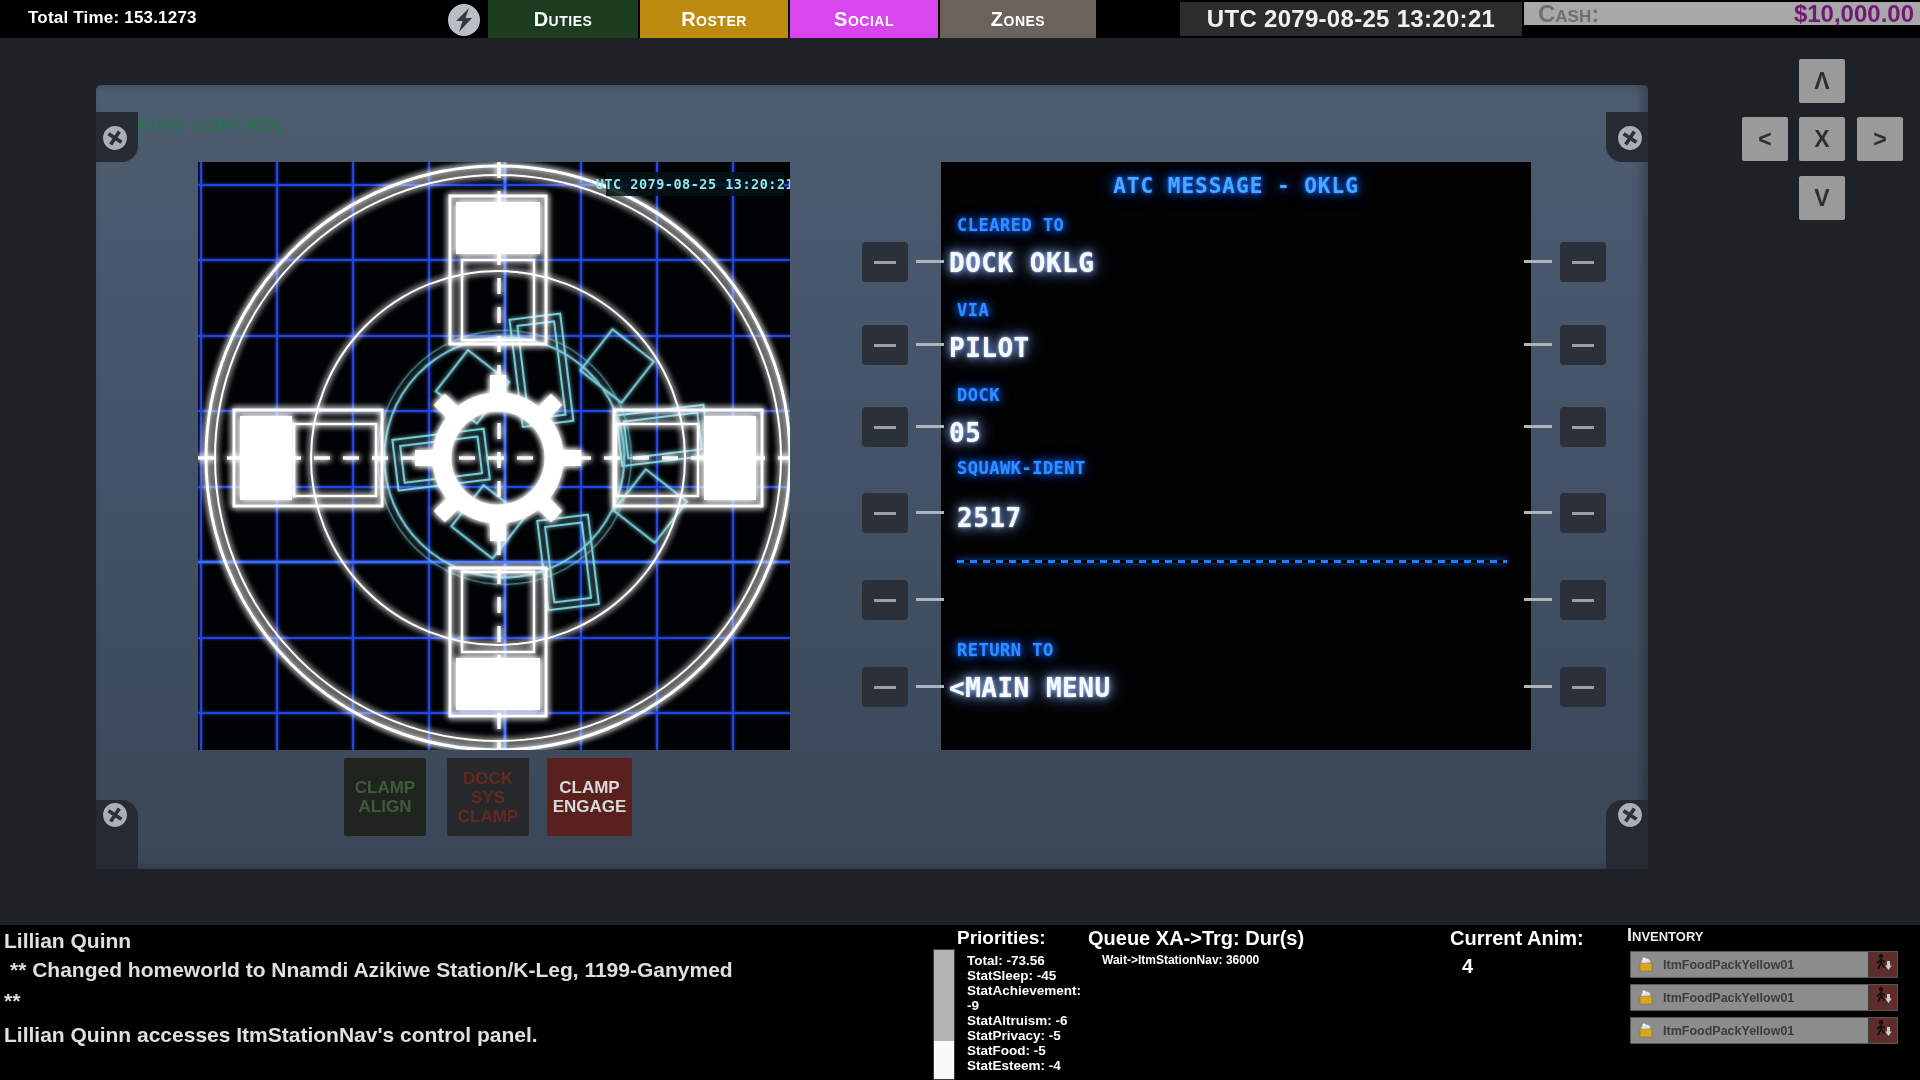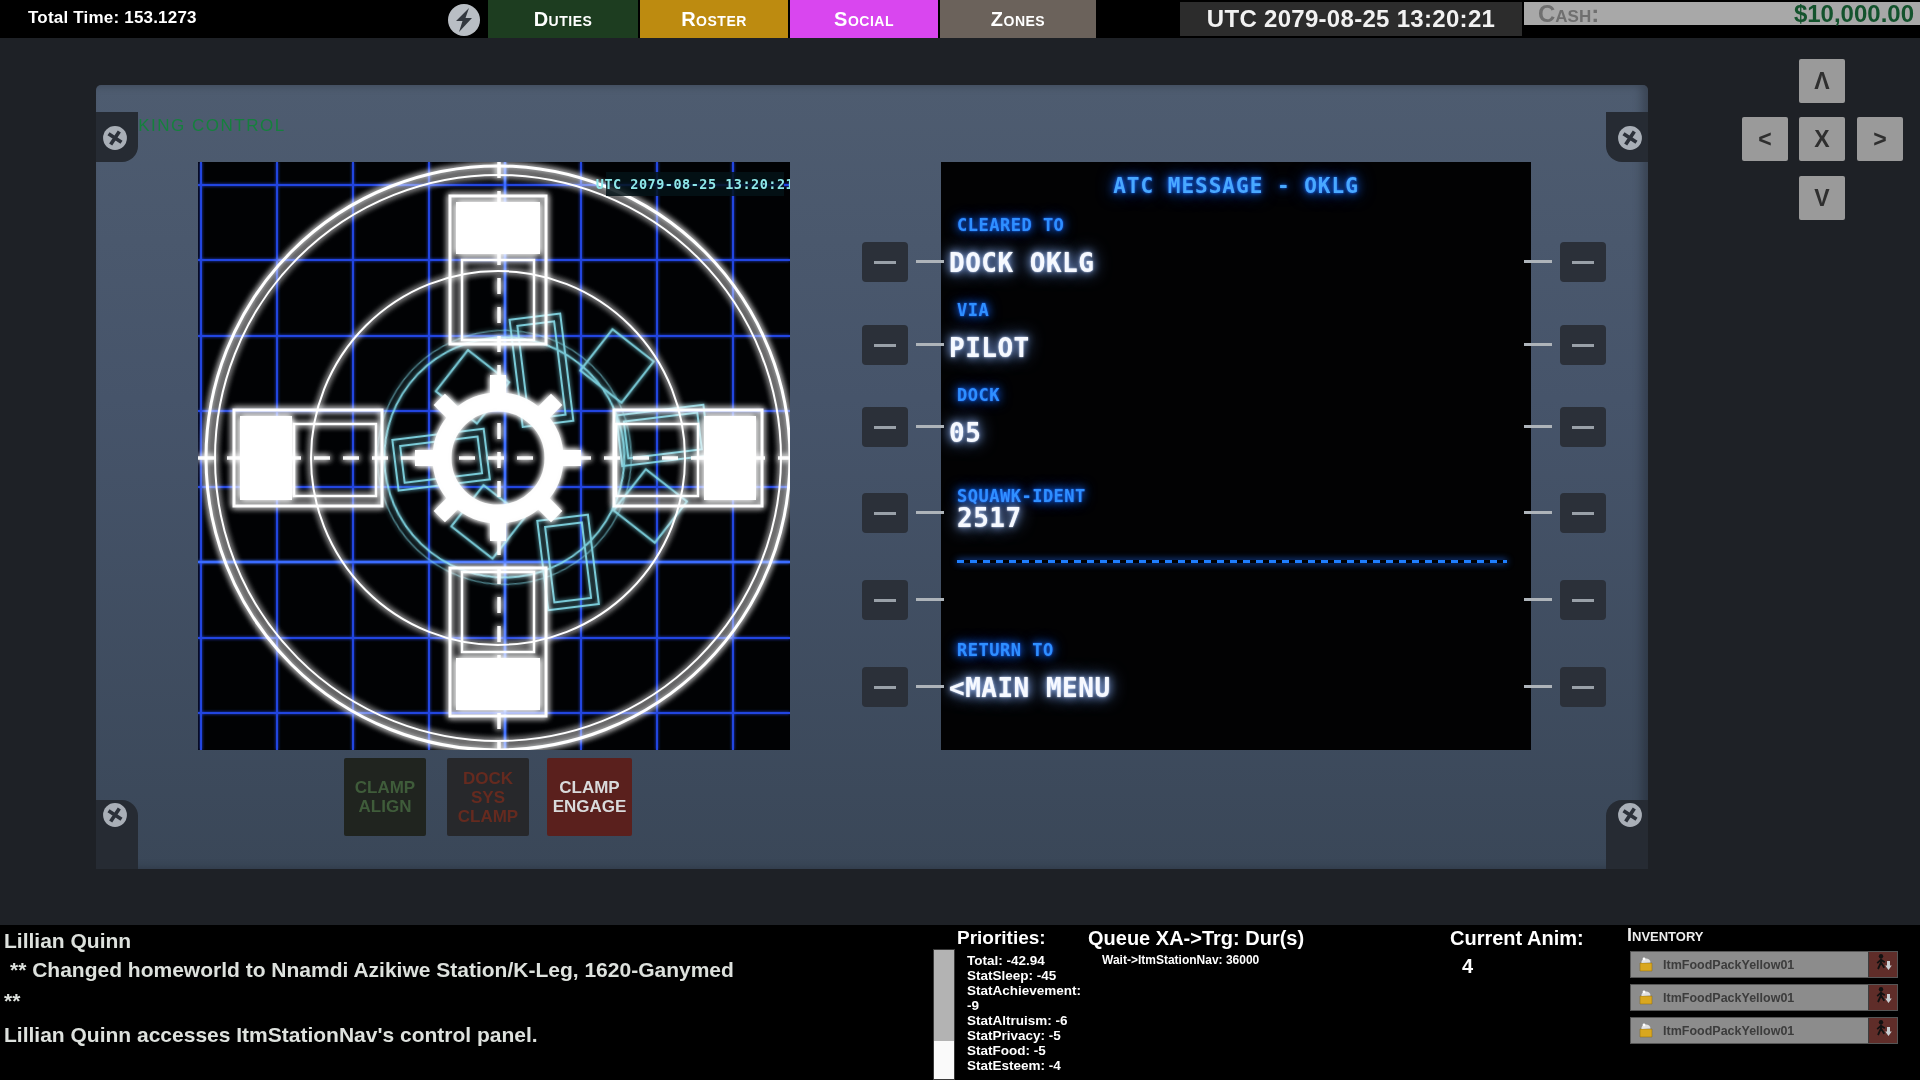--- a/index.html
+++ b/index.html
@@ -17,21 +17,21 @@
   #tab-duties { left:488px; width:150px; background:#1d3d20; }
   #tab-roster { left:640px; width:148px; background:#bd8b10; }
   #tab-social { left:790px; width:148px; background:#d946ef; }
   #tab-zones  { left:940px; width:156px; background:#6b625b; }
   #utc-clock { left:1180px; top:2px; width:342px; height:34px; background:#2c2c2c;
                color:#f2f2f2; font-size:24px; font-weight:bold; display:flex;
                align-items:center; justify-content:center; letter-spacing:.3px; }
   #cash-panel { left:1524px; top:2px; width:396px; height:23px; background:#a8a8a8;
                 display:flex; align-items:center; }
   #cash-label { margin-left:14px; color:#6f6f6f; font-size:24px; font-weight:bold; font-variant:small-caps; }
-  #cash-value { margin-left:auto; margin-right:6px; color:#14532d; font-size:24px; font-weight:bold; }
+  #cash-value { margin-left:auto; margin-right:6px; color:#701a75; font-size:24px; font-weight:bold; }
 
   
   #mid-bg { left:0; top:38px; width:1920px; height:887px; background:#1e2126; }
   #dock-panel { left:96px; top:85px; width:1552px; height:784px; border-radius:5px;
                 background:linear-gradient(180deg,#4e5c70 0%,#46546a 40%,#3a4758 100%);
                 box-shadow:inset -6px 0 10px rgba(0,0,0,.25); }
   #panel-title { left:96px; top:116px; width:1552px; color:#15803d;
                  font-size:17px; letter-spacing:1.5px; }
 
   .screw-tab { background:#262b33; }
@@ -260,21 +260,21 @@
 
   <div class="abs atc-label" style="top:53px;">CLEARED TO</div>
   <div class="abs atc-value" style="top:86px;">DOCK OKLG</div>
 
   <div class="abs atc-label" style="top:138px;">VIA</div>
   <div class="abs atc-value" style="top:171px;">PILOT</div>
 
   <div class="abs atc-label" style="top:223px;">DOCK</div>
   <div class="abs atc-value" style="top:256px;">05</div>
 
-  <div class="abs atc-label" style="top:324px;text-align:center;">SQUAWK-IDENT</div>
+  <div class="abs atc-label" style="top:296px;text-align:center;">SQUAWK-IDENT</div>
   <div class="abs atc-value" style="top:341px;padding-left:8px;">2517</div>
 
   <div id="atc-sep" class="abs"></div>
 
   <div class="abs atc-label" style="top:478px;">RETURN TO</div>
   <div class="abs atc-value" style="top:511px;">&lt;MAIN MENU</div>
 </div>
 
 <div class="abs sbtn" style="left:862px;top:242px;">
     <span class="dashline"></span>
@@ -335,30 +335,30 @@
 ENGAGE</div>
 
 <div class="abs navbtn" style="left:1799px;top:59px;">Λ</div>
 <div class="abs navbtn" style="left:1742px;top:117px;">&lt;</div>
 <div class="abs navbtn" style="left:1799px;top:117px;">X</div>
 <div class="abs navbtn" style="left:1857px;top:117px;">&gt;</div>
 <div class="abs navbtn" style="left:1799px;top:176px;">V</div>
 
 <div id="hud" class="abs">
   <div id="log-title" class="abs logline">Lillian Quinn</div>
-  <div id="log-l0" class="abs logline">** Changed homeworld to Nnamdi Azikiwe Station/K-Leg, 1620-Ganymed</div>
+  <div id="log-l0" class="abs logline">** Changed homeworld to Nnamdi Azikiwe Station/K-Leg, 1199-Ganymed</div>
   <div id="log-l1" class="abs logline">**</div>
   <div id="log-l2" class="abs logline">Lillian Quinn accesses ItmStationNav's control panel.</div>
   <div id="log-scroll" class="abs">
     <div id="log-thumb" class="abs"></div>
   </div>
 
   <div id="pri-header" class="abs">Priorities:</div>
   <div id="pri-list" class="abs">
-    <div class="pri-item">Total: -42.94</div>
+    <div class="pri-item">Total: -73.56</div>
     <div class="pri-item">StatSleep: -45</div>
     <div class="pri-item">StatAchievement:</div>
     <div class="pri-item">-9</div>
     <div class="pri-item">StatAltruism: -6</div>
     <div class="pri-item">StatPrivacy: -5</div>
     <div class="pri-item">StatFood: -5</div>
     <div class="pri-item">StatEsteem: -4</div>
   </div>
 
   <div id="queue-header" class="abs">Queue XA-&gt;Trg: Dur(s)</div>

